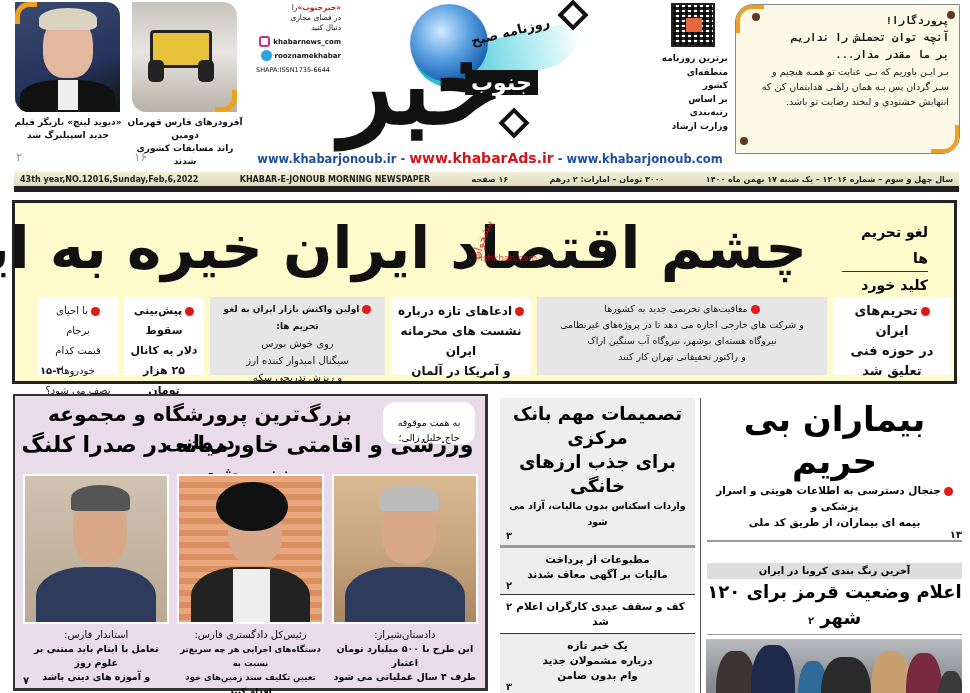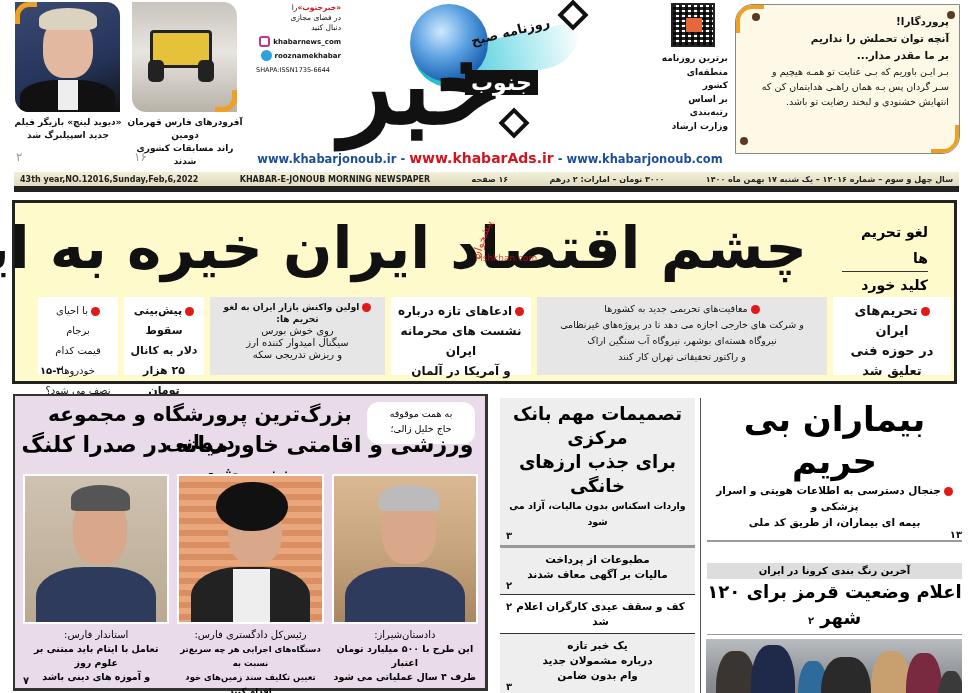--- a/index.html
+++ b/index.html
@@ -4,21 +4,21 @@
 <style>
   * { box-sizing: border-box; margin: 0; padding: 0; }
   body { width: 970px; height: 693px; background: #fff; font-family: "DejaVu Sans", sans-serif; overflow: hidden; position: relative; direction: rtl; }
   .abs { position: absolute; }
 
   
   .prayer-box { left: 735px; top: 4px; width: 225px; height: 150px; background: #fdf9e6; border: 1px solid #888; border-radius: 18px 0 18px 0; padding: 8px 10px; font-size: 9.5px; line-height: 15px; color: #111; overflow: hidden; }
   .prayer-box .corner-tl { position:absolute; left:-2px; top:-2px; width:30px; height:30px; border-top:6px solid #f0a020; border-left:6px solid #f0a020; border-radius: 18px 0 0 0; }
   .prayer-box .corner-br { position:absolute; right:-2px; bottom:-2px; width:30px; height:30px; border-bottom:6px solid #f0a020; border-right:6px solid #f0a020; border-radius: 0 0 18px 0; }
   .prayer-box .rose { position:absolute; width:8px; height:8px; background:#5a3a20; border-radius:50%; }
-  .prayer-title { font-weight: bold; font-size: 10.5px; line-height: 17px; }
+  .prayer-title { font-weight: bold; font-size: 10.5px; line-height: 17px; font-family: Liberation Mono, monospace; }
 
   .qr { left: 671px; top: 3px; width: 44px; height: 44px; background:
       repeating-linear-gradient(90deg,#222 0 3px,#fff 3px 6px),
       repeating-linear-gradient(0deg,#222 0 3px,#fff 3px 5px); background-blend-mode: multiply; border: 2px solid #222; }
   .qr .qr-center { position:absolute; left:13px; top:13px; width:16px; height:14px; background:#e8663d; }
   .rank-text { left: 660px; top: 52px; width: 68px; font-size: 9px; line-height: 13.5px; font-weight: bold; text-align: right; color: #111; }
 
   .logo-wrap { left: 330px; top: 0px; width: 320px; height: 150px; }
   .logo-globe { position:absolute; left:80px; top:4px; width:78px; height:78px; border-radius:50%; background: radial-gradient(circle at 40% 35%, #cfe9ff 0, #5aa0e0 40%, #1a5fb0 75%, #0d3d80 100%); }
   .logo-swoosh { position:absolute; left:85px; top:38px; width:170px; height:40px; border-radius: 0 0 80px 80px; background: linear-gradient(90deg,#14b5c8,#9ee6ee 60%, rgba(255,255,255,0)); transform: rotate(-12deg); }
@@ -57,27 +57,27 @@
 
   
   .headline-band { left: 12px; top: 200px; width: 945px; height: 184px; background:#fffacc; border: 3px solid #222; }
   .lead-head { position:absolute; left: 12px; top: 6px; width: 780px; text-align:center; font-size: 58px; line-height:78px; font-weight:bold; color:#111; font-family:"DejaVu Sans", sans-serif; letter-spacing:-2px; white-space:nowrap; }
   .lead-kicker { position:absolute; right: 14px; top: 16px; width: 110px; text-align:center; font-size: 14px; font-weight:bold; line-height:26px; }
   .lead-kicker span { display:block; border-bottom: 1px solid #333; margin: 0 12px; text-align: right; }
   .watermark { position:absolute; left: 447px; top: 30px; font-size: 11px; color:#d4141c; opacity:0.85; transform: rotate(-70deg); }
   .watermark2 { position:absolute; left: 460px; top: 50px; font-size: 9px; color:#d4141c; opacity:0.75; direction:ltr; }
 
   .sub-row { position:absolute; left: 4px; top: 94px; width: 932px; height: 78px; display:flex; flex-direction:row; gap:6px; }
-  .sub { background:#fff; padding: 4px 6px; font-size: 10px; line-height: 12px; text-align:center; color:#111; }
+  .sub { background:#fff; padding: 4px 6px; font-size: 10px; line-height: 17px; text-align:center; color:#111; }
   .sub.gray { background:#e6e6e6; }
   .dot { display:inline-block; width:9px; height:9px; border-radius:50%; background:#e01919; margin-left:3px; vertical-align:middle; }
   .sub .bt { font-weight:bold; }
   .sub.big { font-size: 13px; line-height: 20px; font-weight:bold; }
   .promo { left: 13px; top: 394px; width: 475px; height: 297px; background:#eadbea; border: 2px solid #333; border-right-width:3px; border-bottom-width:3px; }
-  .promo-kicker { position:absolute; right: 10px; top: 6px; width: 108px; height: 42px; background:#fff; border-radius: 12px; font-size:9.5px; line-height:15px; text-align:center; padding-top:4px; }
+  .promo-kicker { position:absolute; right: 10px; top: 6px; width: 92px; height: 42px; background:#fff; border-radius: 12px; font-size:9.5px; line-height:15px; text-align:center; padding-top:13px; }
   .promo-head { position:absolute; right: 110px; top: 4px; width: 350px; font-size: 20px; line-height: 28px; font-weight:bold; text-align:center; }
   .promo-head2 { position:absolute; right: 10px; top: 34px; width: 455px; font-size: 22px; line-height: 30px; font-weight:bold; text-align:center; }
   .photos { position:absolute; left: 8px; top: 78px; width: 455px; height: 150px; display:flex; gap: 8px; }
   .photo { flex:1; height: 150px; position:relative; overflow:hidden; border: 2px solid #fff; }
   .p1 { background: linear-gradient(180deg,#d9b894,#c7a57e 50%,#a88763); }
   .p2 { background: repeating-linear-gradient(180deg,#e9a77b 0 6px,#d98f62 6px 12px); }
   .p3 { background: linear-gradient(180deg,#cfc2b1,#b9a992); }
   .photo .head { position:absolute; left:34%; top:12%; width:38%; height:48%; border-radius: 45% 45% 40% 40%; background:#d9a88a; }
   .photo .body { position:absolute; left:8%; top:62%; width:84%; height:50%; border-radius:40% 40% 0 0; background:#2f3b5c; }
   .photo .hair { position:absolute; left:32%; top:6%; width:42%; height:18%; border-radius:50% 50% 10% 10%; background:#bbb; }

